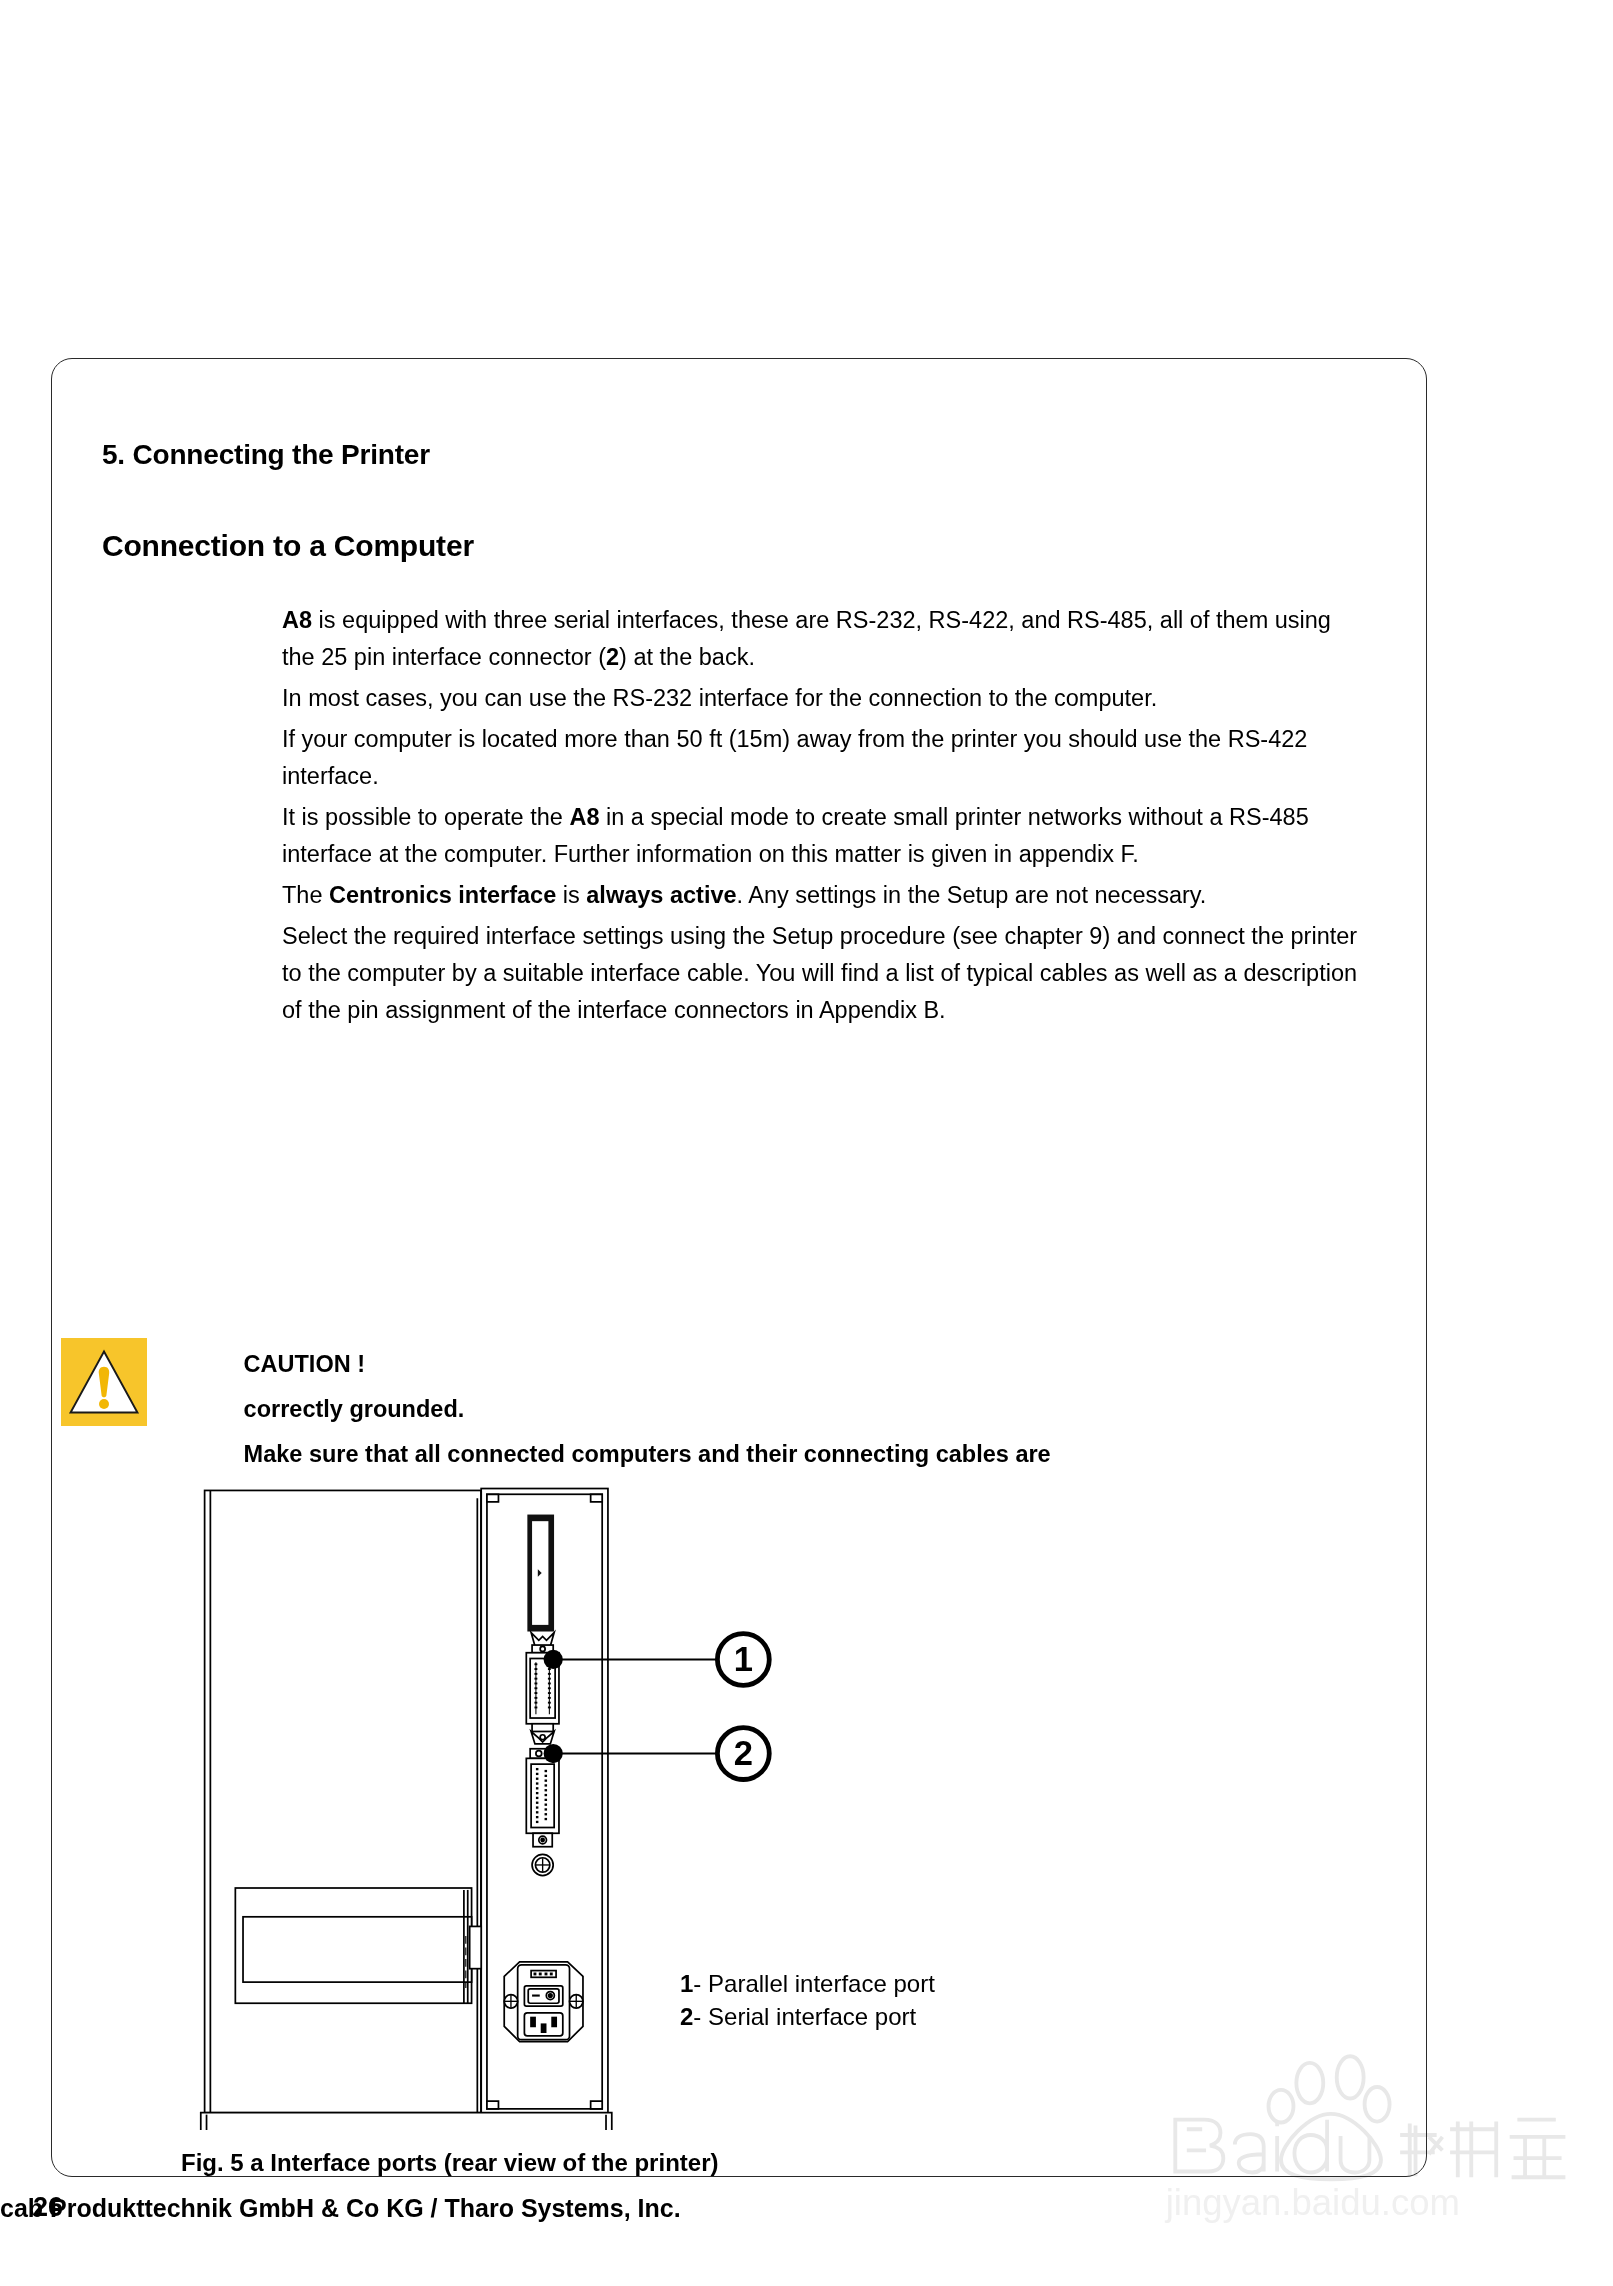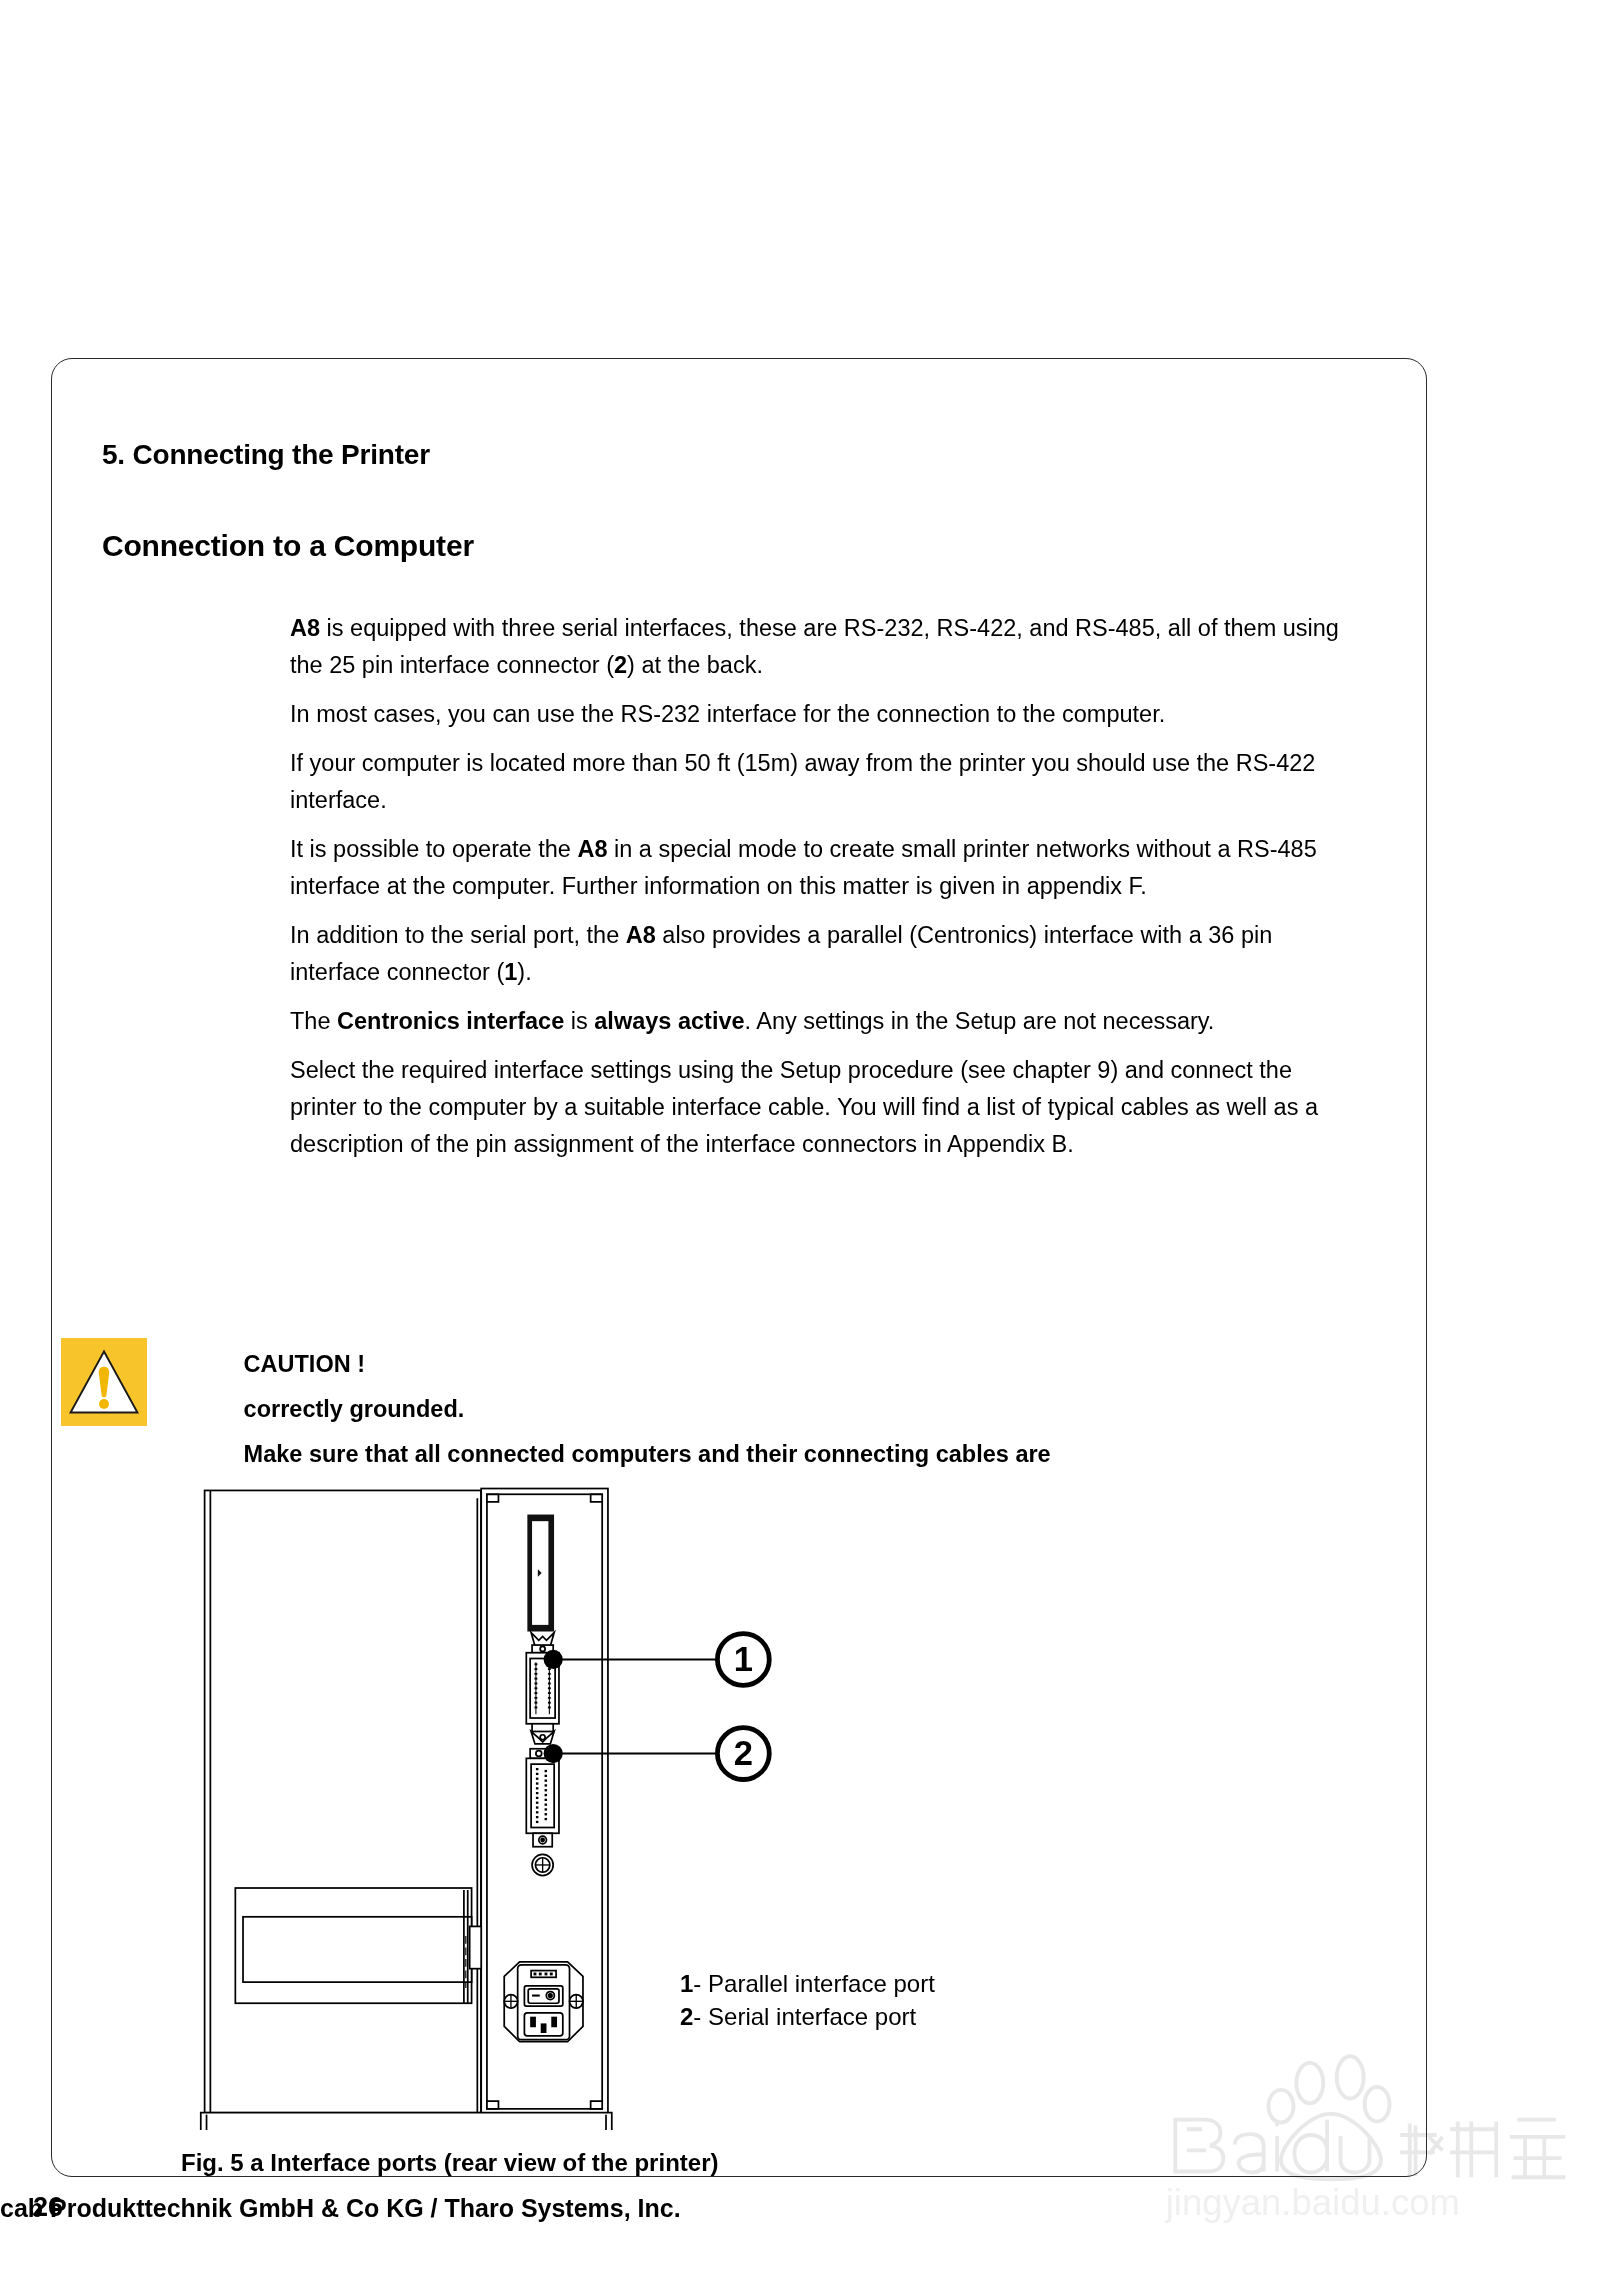--- a/index.html
+++ b/index.html
@@ -60,21 +60,21 @@
   }
 
   
   #body-copy {
     position: absolute;
     left: 227px; top: 240px;
     width: 1095px;
     font-size: 23.5px;
     line-height: 37px;
   }
-  #body-copy p { margin: 12px; }
+  #body-copy p { margin: 4px; }
   #body-copy b { font-weight: bold; }
 
   
   #caution-block {
     position: absolute;
     left: 9.6px; top: 980px;
     width: 1345px;
   }
   #caution-icon {
     position: absolute;
@@ -180,21 +180,20 @@
 <div id="content">
 
   <h1 id="chapter-title">5. Connecting the Printer</h1>
   <h2 id="section-title">Connection to a Computer</h2>
 
   <div id="body-copy">
       <p><b>A8</b><span> is equipped with three serial interfaces, these are RS-232, RS-422, and RS-485, all of them using the 25 pin interface connector (</span><b>2</b><span>) at the back.</span></p>
       <p><span>In most cases, you can use the RS-232 interface for the connection to the computer.</span></p>
       <p><span>If your computer is located more than 50 ft (15m) away from the printer you should use the RS-422 interface.</span></p>
       <p><span>It is possible to operate the </span><b>A8</b><span> in a special mode to create small printer networks without a RS-485 interface at the computer. Further information on this matter is given in appendix F.</span></p>
-      <p><span>In addition to the serial port, the </span><b>A8</b><span> also provides a parallel (Centronics) interface with a 36 pin interface connector (</span><b>1</b><span>).</span></p>
       <p><span>The </span><b>Centronics interface</b><span> is </span><b>always active</b><span>. Any settings in the Setup are not necessary.</span></p>
       <p><span>Select the required interface settings using the Setup procedure (see chapter 9) and connect the printer to the computer by a suitable interface cable. You will find a list of typical cables as well as a description of the pin assignment of the interface connectors in Appendix B.</span></p>
     </div>
 
   <div id="caution-block">
     <div id="caution-icon">
       <svg width="86" height="88" viewBox="0 0 90 92" xmlns="http://www.w3.org/2000/svg">
         <polygon points="45,14 80,78 10,78" fill="#ffffff" stroke="#1a1a1a" stroke-width="2"></polygon>
         <path d="M45 30 C49 30 51 33 50.4 37 L47.5 60 C47.2 62.5 42.8 62.5 42.5 60 L39.6 37 C39 33 41 30 45 30 Z" fill="#F2B705"></path>
         <circle cx="45" cy="69" r="5.2" fill="#F2B705"></circle>

